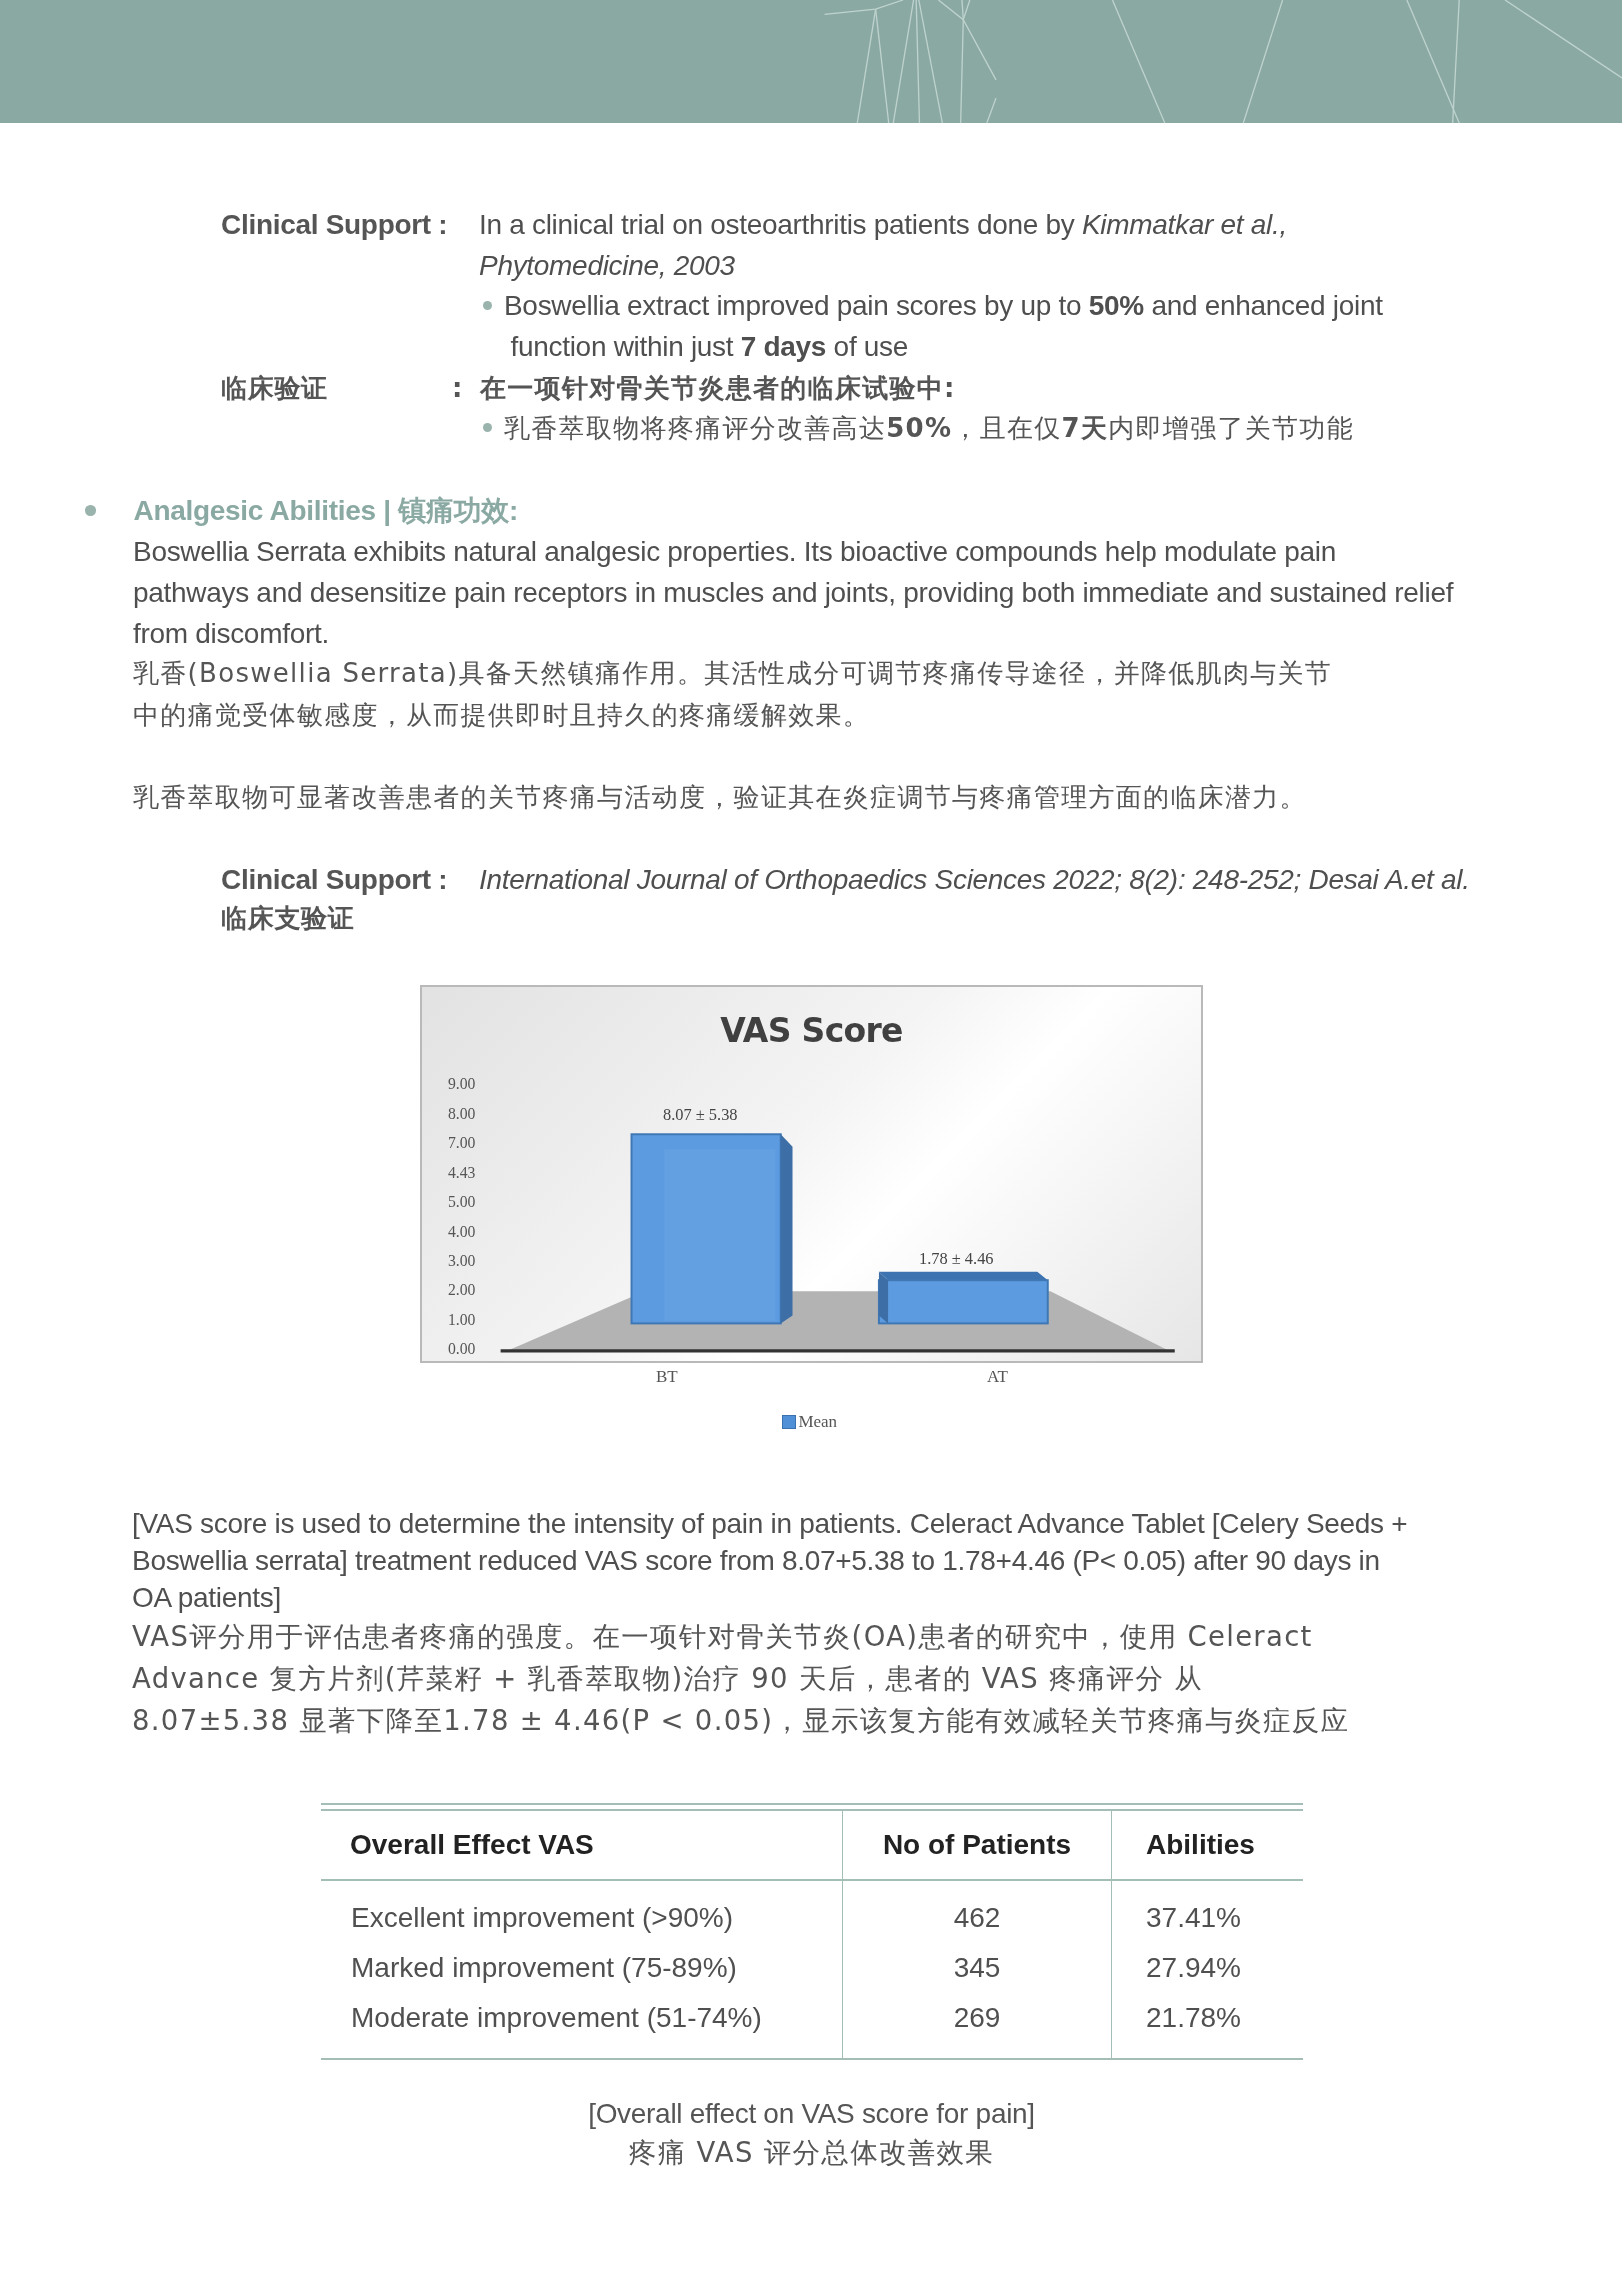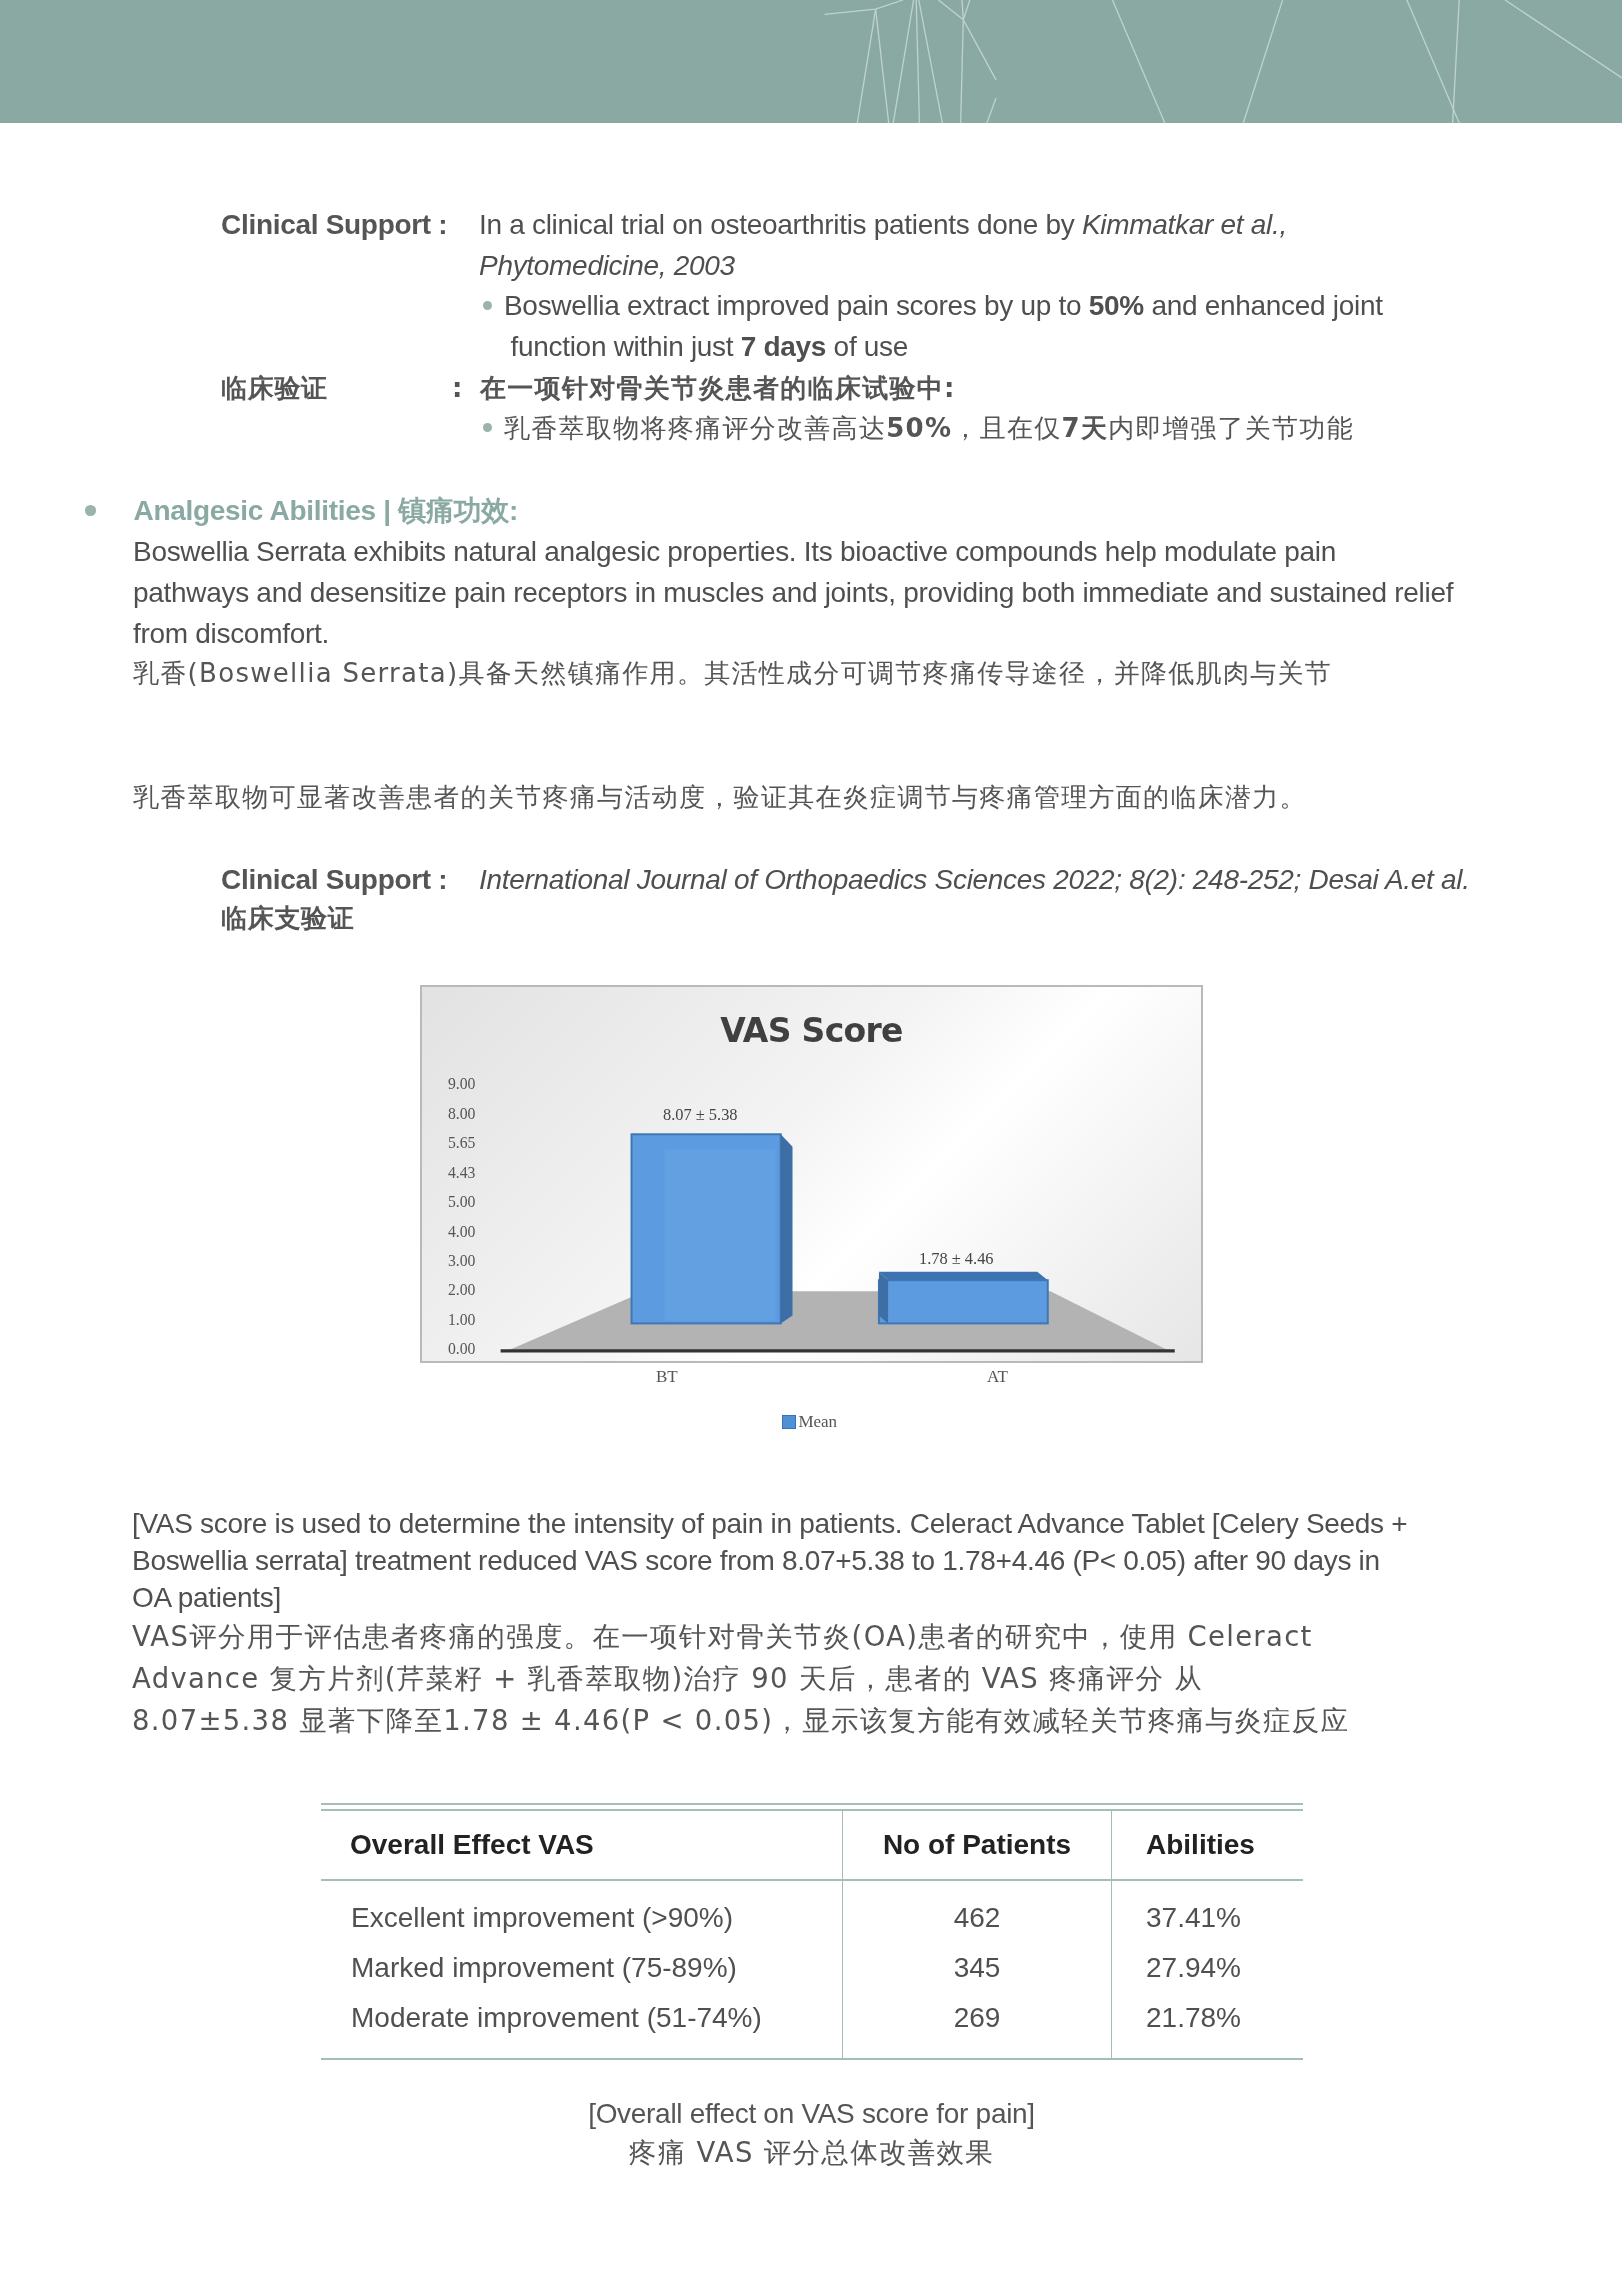--- a/index.html
+++ b/index.html
@@ -80,34 +80,35 @@
   <span class="dot" style="width:10.5px;height:10.5px;"></span>
   <span class="accent bold" style="margin-left:38px; font-size:28px; line-height:39px; letter-spacing:-0.3px;">Analgesic Abilities |  镇痛功效:</span>
 </div>
 <div class="abs txt" style="left:133px; top:531px; width:1479px;">
   <div>Boswellia Serrata exhibits natural analgesic properties. Its bioactive compounds help modulate pain</div>
   <div>pathways and desensitize pain receptors in muscles and joints, providing both immediate and sustained relief</div>
   <div>from discomfort.</div>
 </div>
 <div class="abs cn" style="left:133px; top:652px; line-height:42px; width:1479px;">
   <div>乳香(Boswellia Serrata)具备天然镇痛作用。其活性成分可调节疼痛传导途径，并降低肌肉与关节</div>
+  <div>中的痛觉受体敏感度，从而提供即时且持久的疼痛缓解效果。</div>
 </div>
 <div class="abs cn" style="left:133px; top:776px; line-height:42px;">乳香萃取物可显著改善患者的关节疼痛与活动度，验证其在炎症调节与疼痛管理方面的临床潜力。</div>
 
 <div class="abs txt" style="left:221px; top:859px;">
   <span class="label">Clinical Support :</span>
 </div>
 <div class="abs txt ital" style="left:479px; top:859px;">International Journal of Orthopaedics Sciences 2022; 8(2): 248-252; Desai A.et al.</div>
 <div class="abs cn" style="left:221px; top:898px; line-height:41px; font-weight:bold; letter-spacing:0.7px;">临床支验证</div>
 
 <div class="chart">
   <div class="chart-title">VAS Score</div>
   <div class="ytick" style="top:88px;">9.00</div>
   <div class="ytick" style="top:118px;">8.00</div>
-  <div class="ytick" style="top:147px;">5.65</div>
+  <div class="ytick" style="top:147px;">7.00</div>
   <div class="ytick" style="top:177px;">4.43</div>
   <div class="ytick" style="top:206px;">5.00</div>
   <div class="ytick" style="top:236px;">4.00</div>
   <div class="ytick" style="top:265px;">3.00</div>
   <div class="ytick" style="top:294px;">2.00</div>
   <div class="ytick" style="top:324px;">1.00</div>
   <div class="ytick" style="top:353px;">0.00</div>
   <svg class="abs" style="left:0; top:0;" width="779" height="466" viewBox="0 0 1190 712">
 
     <polygon points="130,556 340,465 960,465 1142,556" fill="#b3b3b3"></polygon>

